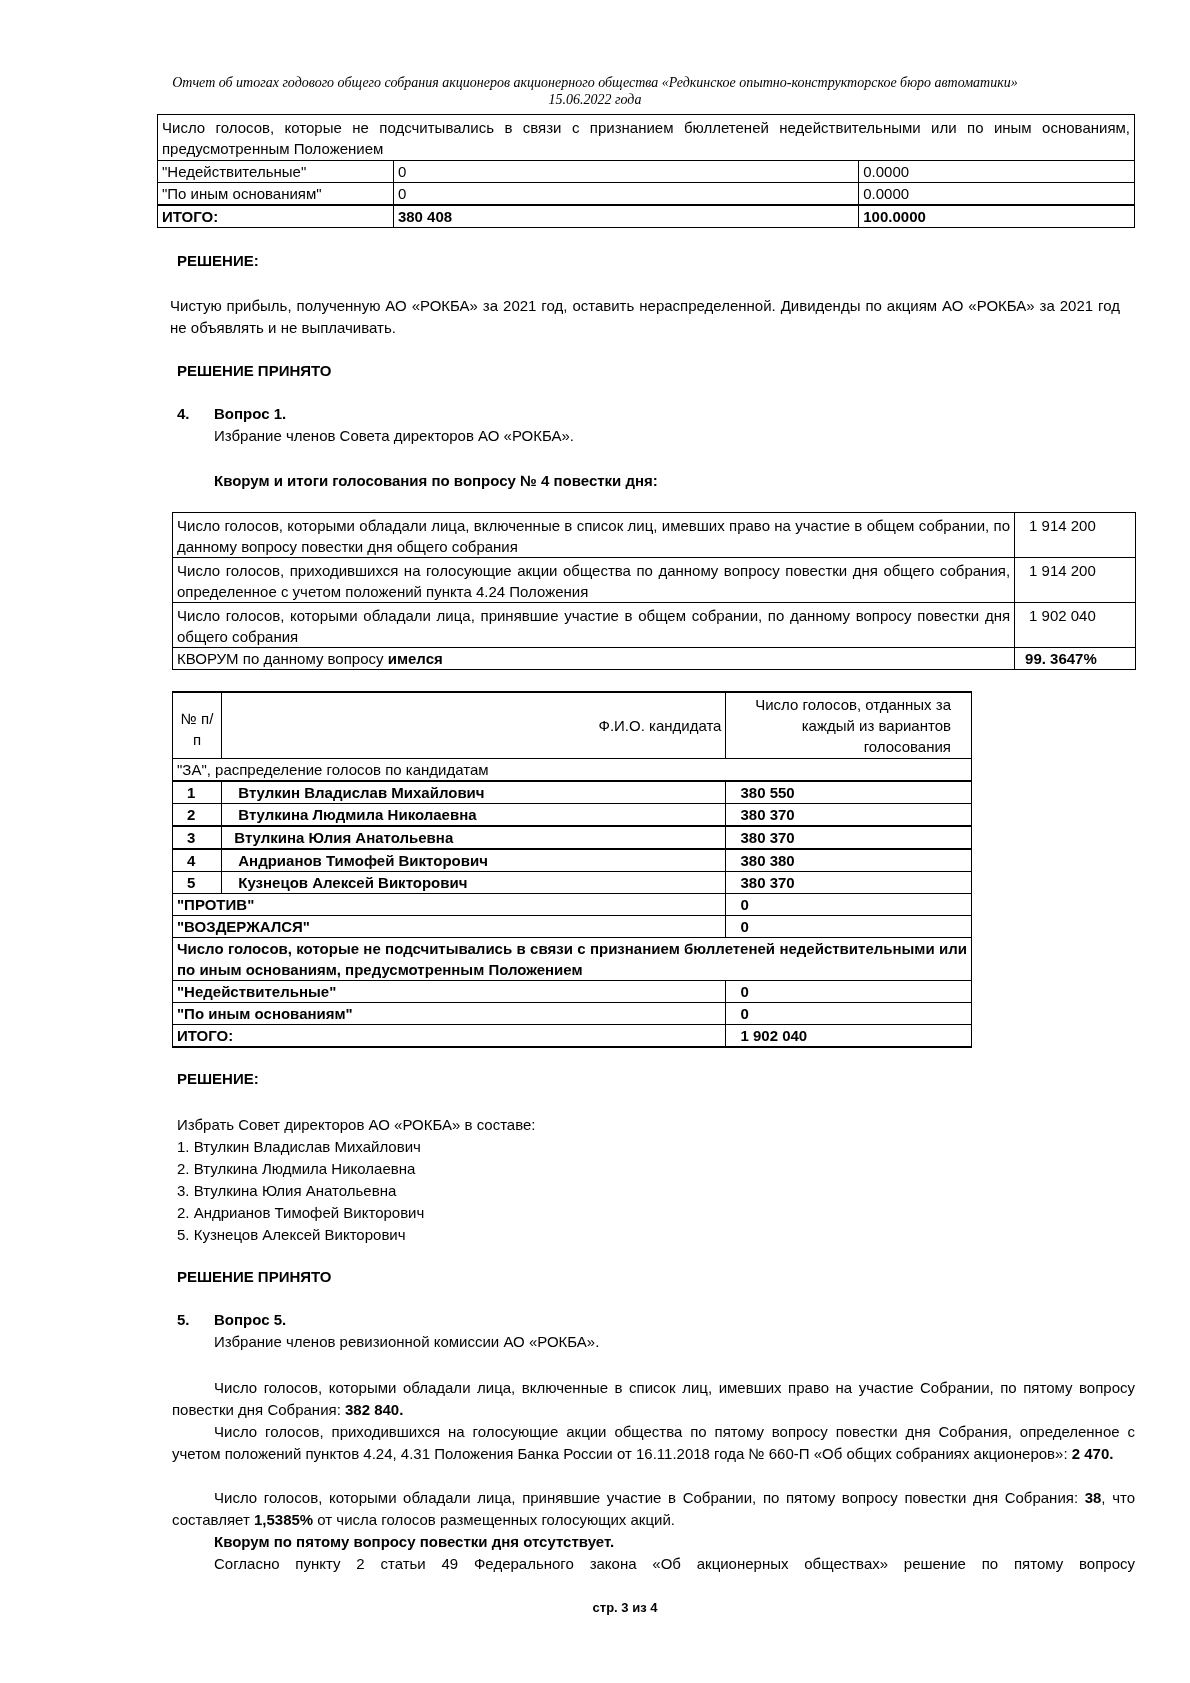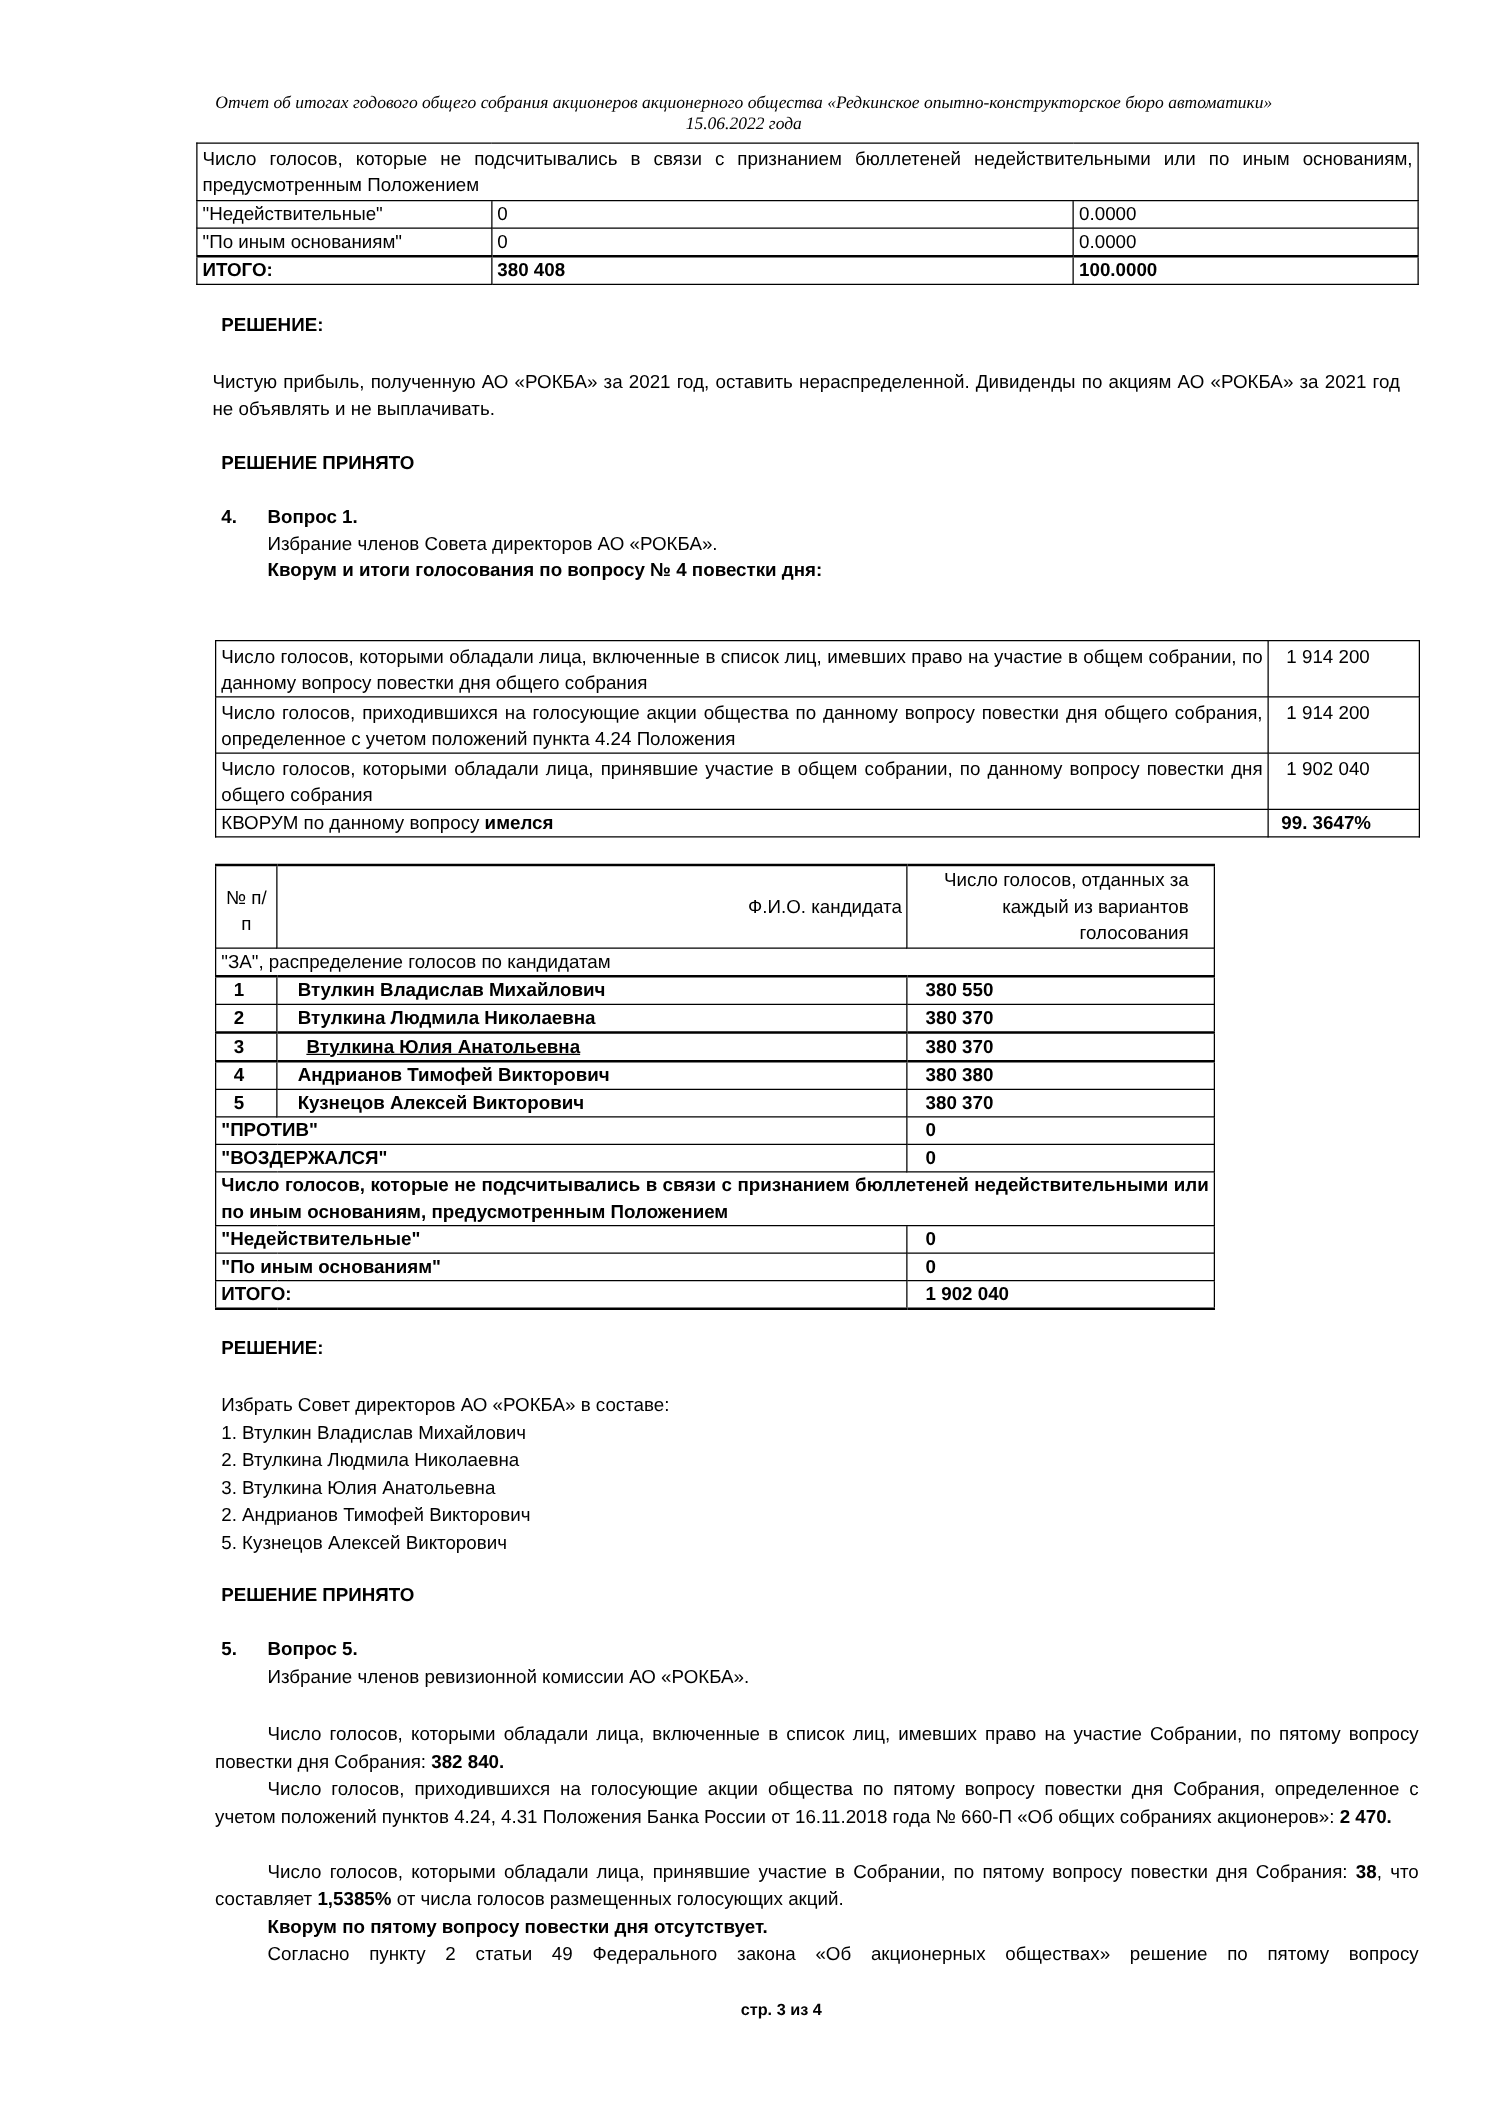--- a/index.html
+++ b/index.html
@@ -51,21 +51,21 @@
 </tbody>
   </table>
 
 <div class="abs b" style="left:177px; top:252px;">РЕШЕНИЕ:</div>
 <div class="para" style="left:170px; width:950px; top:295px;"> Чистую прибыль, полученную АО «РОКБА» за 2021 год, оставить нераспределенной. Дивиденды по акциям АО «РОКБА» за 2021 год не объявлять и не выплачивать.</div>
 <div class="abs b" style="left:177px; top:362px;">РЕШЕНИЕ ПРИНЯТО</div>
 
 <div class="abs b" style="left:177px; top:405px;">4.</div>
 <div class="abs b" style="left:214px; top:405px;">Вопрос 1.</div>
 <div class="abs" style="left:214px; top:427px;">Избрание членов Совета директоров АО «РОКБА».</div>
-<div class="abs b" style="left:214px; top:448px;text-align:right;">Кворум и итоги голосования по вопросу № 4 повестки дня:</div>
+<div class="abs b" style="left:214px; top:472px;text-align:right;">Кворум и итоги голосования по вопросу № 4 повестки дня:</div>
 
 <table style="left:172px; top:512px; width:964px;">
   <colgroup>
       <col style="width:843px">
       <col style="width:121px">
     </colgroup>
   <tbody>
       <tr>
     <td class="just" style="padding-top:2px;"> Число голосов, которыми обладали лица, включенные в список лиц, имевших право на участие в общем собрании, по данному вопросу повестки дня общего собрания</td>
     <td style="padding-left:14px;padding-top:2px;">1 914 200</td>
@@ -105,21 +105,21 @@
     <td class="b" style="padding-left:16px;">Втулкин Владислав Михайлович</td>
     <td class="b" style="padding-left:14px;">380 550</td>
   </tr>
   <tr>
     <td class="b" style="padding-left:14px;">2</td>
     <td class="b" style="padding-left:16px;">Втулкина Людмила Николаевна</td>
     <td class="b" style="padding-left:14px;">380 370</td>
   </tr>
   <tr class="thick">
     <td class="b" style="padding-left:14px;">3</td>
-    <td class="b" style="padding-left:23px;text-decoration:underline;">Втулкина Юлия Анатольевна</td>
+    <td class="b" style="padding-left:12px;">Втулкина Юлия Анатольевна</td>
     <td class="b" style="padding-left:14px;">380 370</td>
   </tr>
   <tr class="thick">
     <td class="b" style="padding-left:14px;">4</td>
     <td class="b" style="padding-left:16px;">Андрианов Тимофей Викторович</td>
     <td class="b" style="padding-left:14px;">380 380</td>
   </tr>
   <tr>
     <td class="b" style="padding-left:14px;">5</td>
     <td class="b" style="padding-left:16px;">Кузнецов Алексей Викторович</td>

